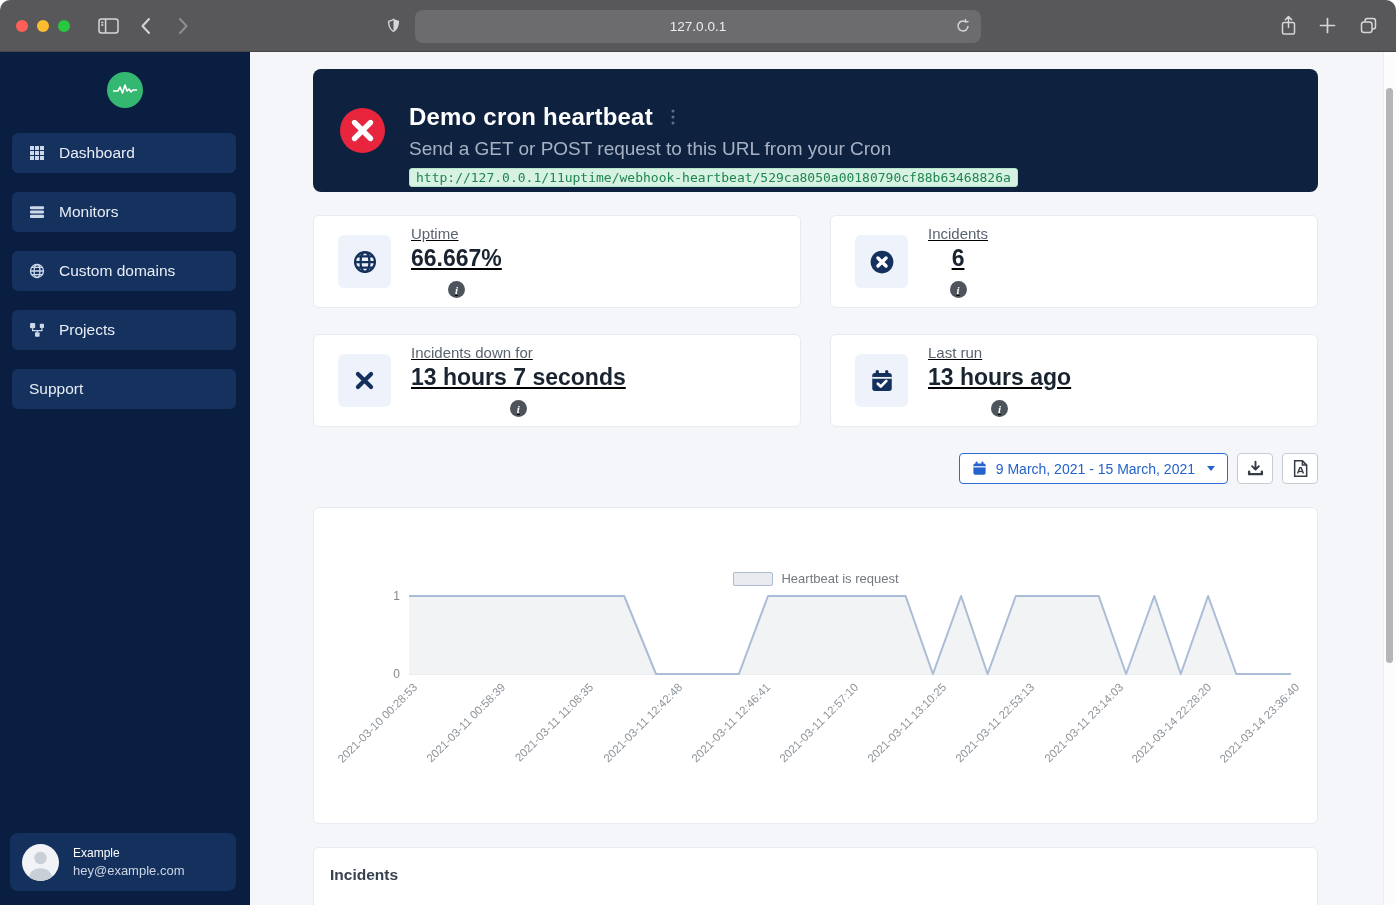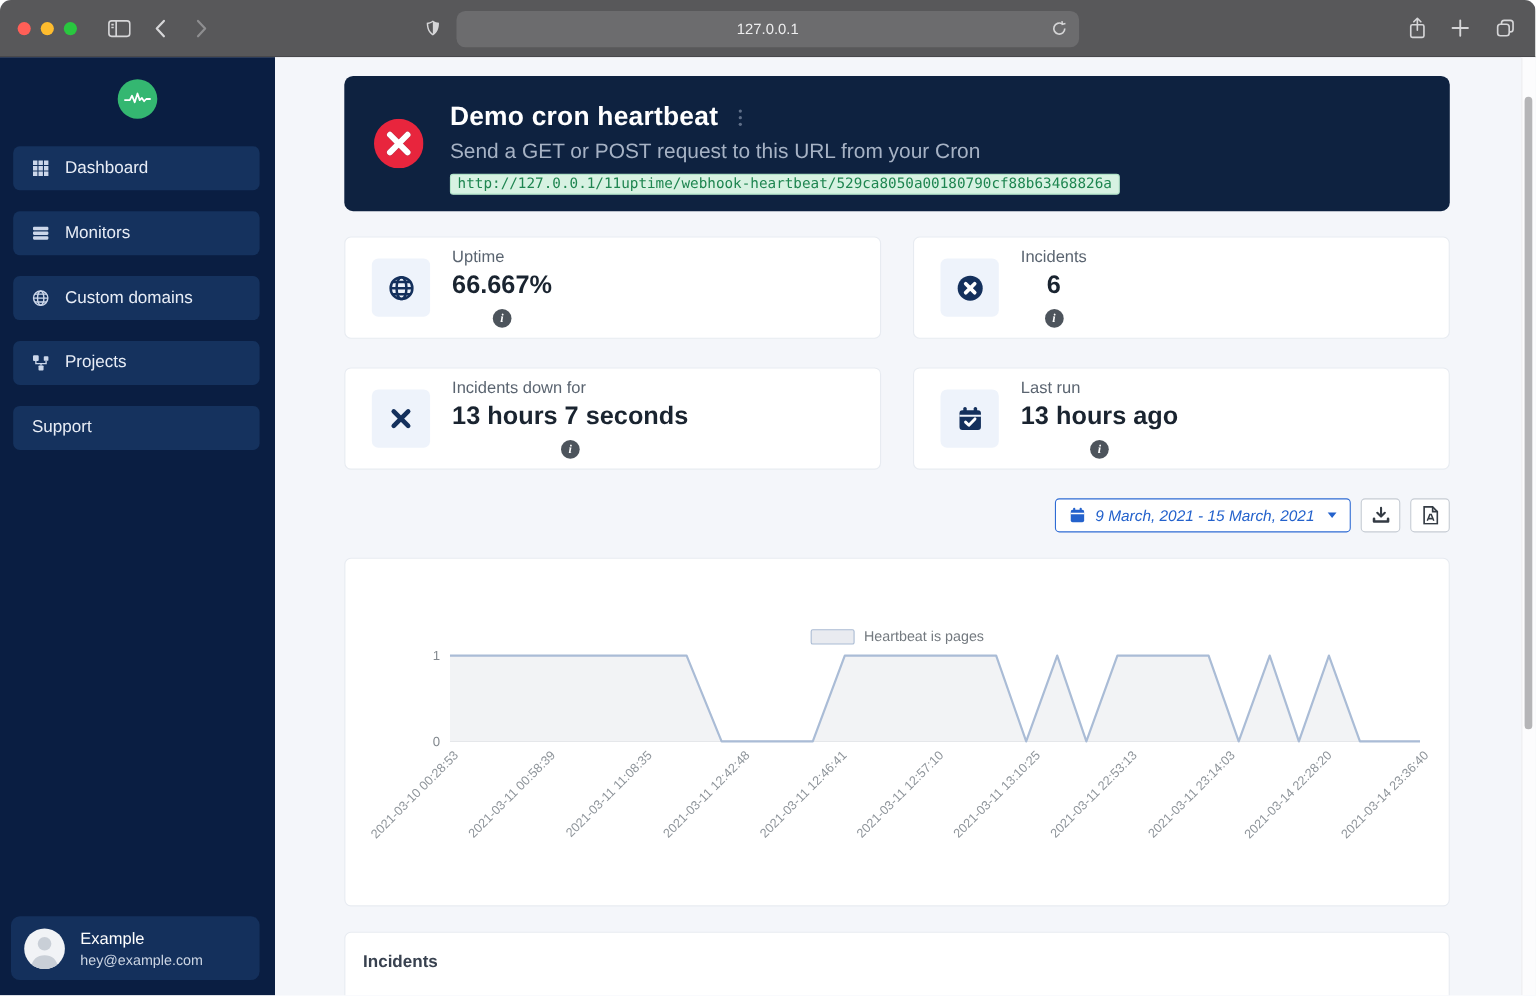--- a/index.html
+++ b/index.html
@@ -20,45 +20,45 @@
 
   
   .app{position:absolute;top:52px;left:0;right:0;bottom:0;display:flex;}
   .sidebar{position:relative;width:250px;background:#0a1e42;flex:none;}
   .logo{width:36px;height:36px;border-radius:50%;background:#34b771;margin:20px auto 0;display:flex;align-items:center;justify-content:center;}
   .nav{margin-top:25px;}
   .nav-item{width:224px;margin:0 14px 19px 12px;height:40px;border-radius:6px;background:#15325e;display:flex;align-items:center;padding-left:17px;gap:13px;color:#e8edf6;font-size:15.5px;cursor:pointer;}
   .nav-item .nicon{width:17px;display:flex;color:#ccd7ea;}
   .user-card{position:absolute;left:10px;bottom:14px;width:226px;height:58px;background:#14305c;border-radius:8px;display:flex;align-items:center;padding:0 12px;gap:14px;}
   .avatar{width:37px;height:37px;border-radius:50%;background:#f1f3f6;display:flex;align-items:flex-end;justify-content:center;overflow:hidden;}
-  .user-name{color:#ffffff;font-size:15px;}
+  .user-name{color:#ffffff;font-size:12px;}
   .user-email{color:#ccd5e3;font-size:13px;margin-top:3px;}
 
   
   .content{position:relative;flex:1;background:#f4f6fa;overflow:hidden;}
   .page{width:1005px;margin:17px 0 0 63px;}
 
   .hero{position:relative;height:123px;background:#0e2240;border-radius:8px;color:#fff;}
   .hero-status{position:absolute;left:27px;top:39px;}
-  .hero-body{position:absolute;left:96px;top:24px;}
+  .hero-body{position:absolute;left:96px;top:34px;}
   .hero-title-row{display:flex;align-items:center;gap:18px;}
   .hero-title{font-size:24px;font-weight:bold;letter-spacing:.2px;}
   .kebab{color:#5f6f88;cursor:pointer;display:flex;}
   .hero-sub{font-size:19px;color:#a6b2c4;margin-top:7px;}
   .hero-url{display:inline-block;margin-top:8px;font-family:"DejaVu Sans Mono",monospace;font-size:13px;color:#1e8550;background:#d7f2e2;border:1px solid #b2e4c8;border-radius:3px;padding:1px 6px;}
 
-  .stats{display:grid;grid-template-columns:488px 488px;column-gap:29px;row-gap:26px;margin-top:23px;}
+  .stats{display:grid;grid-template-columns:488px 488px;column-gap:29px;row-gap:26px;margin-top:23px;text-decoration:underline;}
   .stat-card{height:93px;background:#fff;border:1px solid #e7ebf1;border-radius:6px;display:flex;align-items:center;padding-left:24px;gap:20px;}
   .stat-tile{width:53px;height:53px;border-radius:6px;background:#eef3fb;display:flex;align-items:center;justify-content:center;color:#14305c;flex:none;}
   .stat-label{font-size:15px;color:#5a6470;}
   .stat-value{font-size:23px;font-weight:bold;color:#1a2430;margin-top:3px;display:flex;align-items:center;gap:9px;flex-direction:column;}
   .info{display:inline-flex;width:17px;height:17px;border-radius:50%;background:#4d545c;color:#fff;align-items:center;justify-content:center;font-size:11px;font-weight:bold;font-family:"Liberation Serif",serif;font-style:italic;flex:none;}
 
   .toolbar{margin-top:26px;display:flex;justify-content:flex-end;align-items:center;gap:9px;}
-  .date-btn{height:31px;background:#fff;border:1px solid #2e6bd4;border-radius:4px;color:#2462cc;font-size:14px;display:flex;align-items:center;gap:9px;padding:0 12px;cursor:pointer;font-family:"Liberation Sans",sans-serif;font-style:italic;}
+  .date-btn{height:31px;background:#fff;border:1px solid #2e6bd4;border-radius:4px;color:#2462cc;font-size:14px;display:flex;align-items:center;gap:9px;padding:0 12px;cursor:pointer;font-family:"Liberation Sans",sans-serif;}
   .caret{width:0;height:0;border-left:4.5px solid transparent;border-right:4.5px solid transparent;border-top:5.5px solid #2462cc;margin-left:3px;}
   .tool-btn{width:36px;height:31px;background:#fff;border:1px solid #c6ccd4;border-radius:4px;color:#343b44;display:flex;align-items:center;justify-content:center;cursor:pointer;}
 
   .chart-card{position:relative;margin-top:23px;height:317px;background:#fff;border:1px solid #e7ebf1;border-radius:6px;overflow:hidden;}
   .legend{position:absolute;top:63px;left:50%;transform:translateX(-50%);display:flex;align-items:center;gap:9px;}
   .legend-swatch{width:40px;height:14px;background:#e9ebf0;border:1.5px solid #aabbd3;border-radius:2px;}
   .legend-label{font-size:13px;color:#73797f;}
   .ytick{position:absolute;width:28px;text-align:right;font-size:12px;color:#83898f;line-height:16px;}
   .ytick.one{left:58px;top:80px;} .ytick.zero{left:58px;top:158px;}
   #hb-chart{position:absolute;left:95px;top:85px;}
@@ -321,21 +321,21 @@
                   <path d="M4.2 12.6 L6.4 7.2 H7.6 L9.8 12.6" fill="none" stroke="currentColor" stroke-width="1.3"></path>
                   <line x1="5.1" y1="10.8" x2="8.9" y2="10.8" stroke="currentColor" stroke-width="1.3"></line>
                 </svg>
             </span>
           </button>
         </section>
 
         <section class="chart-card">
           <div class="legend">
             <span class="legend-swatch"></span>
-            <span class="legend-label">Heartbeat is pages</span>
+            <span class="legend-label">Heartbeat is request</span>
           </div>
           <span class="ytick one">1</span>
           <span class="ytick zero">0</span>
           <svg id="hb-chart" width="882" height="84" viewBox="0 0 882 84">
             <line x1="0" y1="81" x2="882" y2="81" stroke="#d8dbdf" stroke-width="1"></line>
             <path id="hb-area" d="M0.0,3 L215.2,3 L247.0,81 L329.9,81 L359.0,3 L496.6,3 L523.9,81 L552.1,3 L578.6,81 L606.8,3 L689.7,3 L717.1,81 L745.3,3 L771.8,81 L799.1,3 L827.3,81 L882.0,81 L882,81 L0,81 Z" fill="#f2f3f5"></path>
             <path id="hb-line" fill="none" stroke-width="2" stroke-linejoin="round" d="M0.0,3 L215.2,3 L247.0,81 L329.9,81 L359.0,3 L496.6,3 L523.9,81 L552.1,3 L578.6,81 L606.8,3 L689.7,3 L717.1,81 L745.3,3 L771.8,81 L799.1,3 L827.3,81 L882.0,81" stroke="#aabcd6"></path>
           </svg>
           <div id="x-axis-labels">
               <span class="xlabel" style="left: -53px; top: 173px;">2021-03-10 00:28:53</span>

